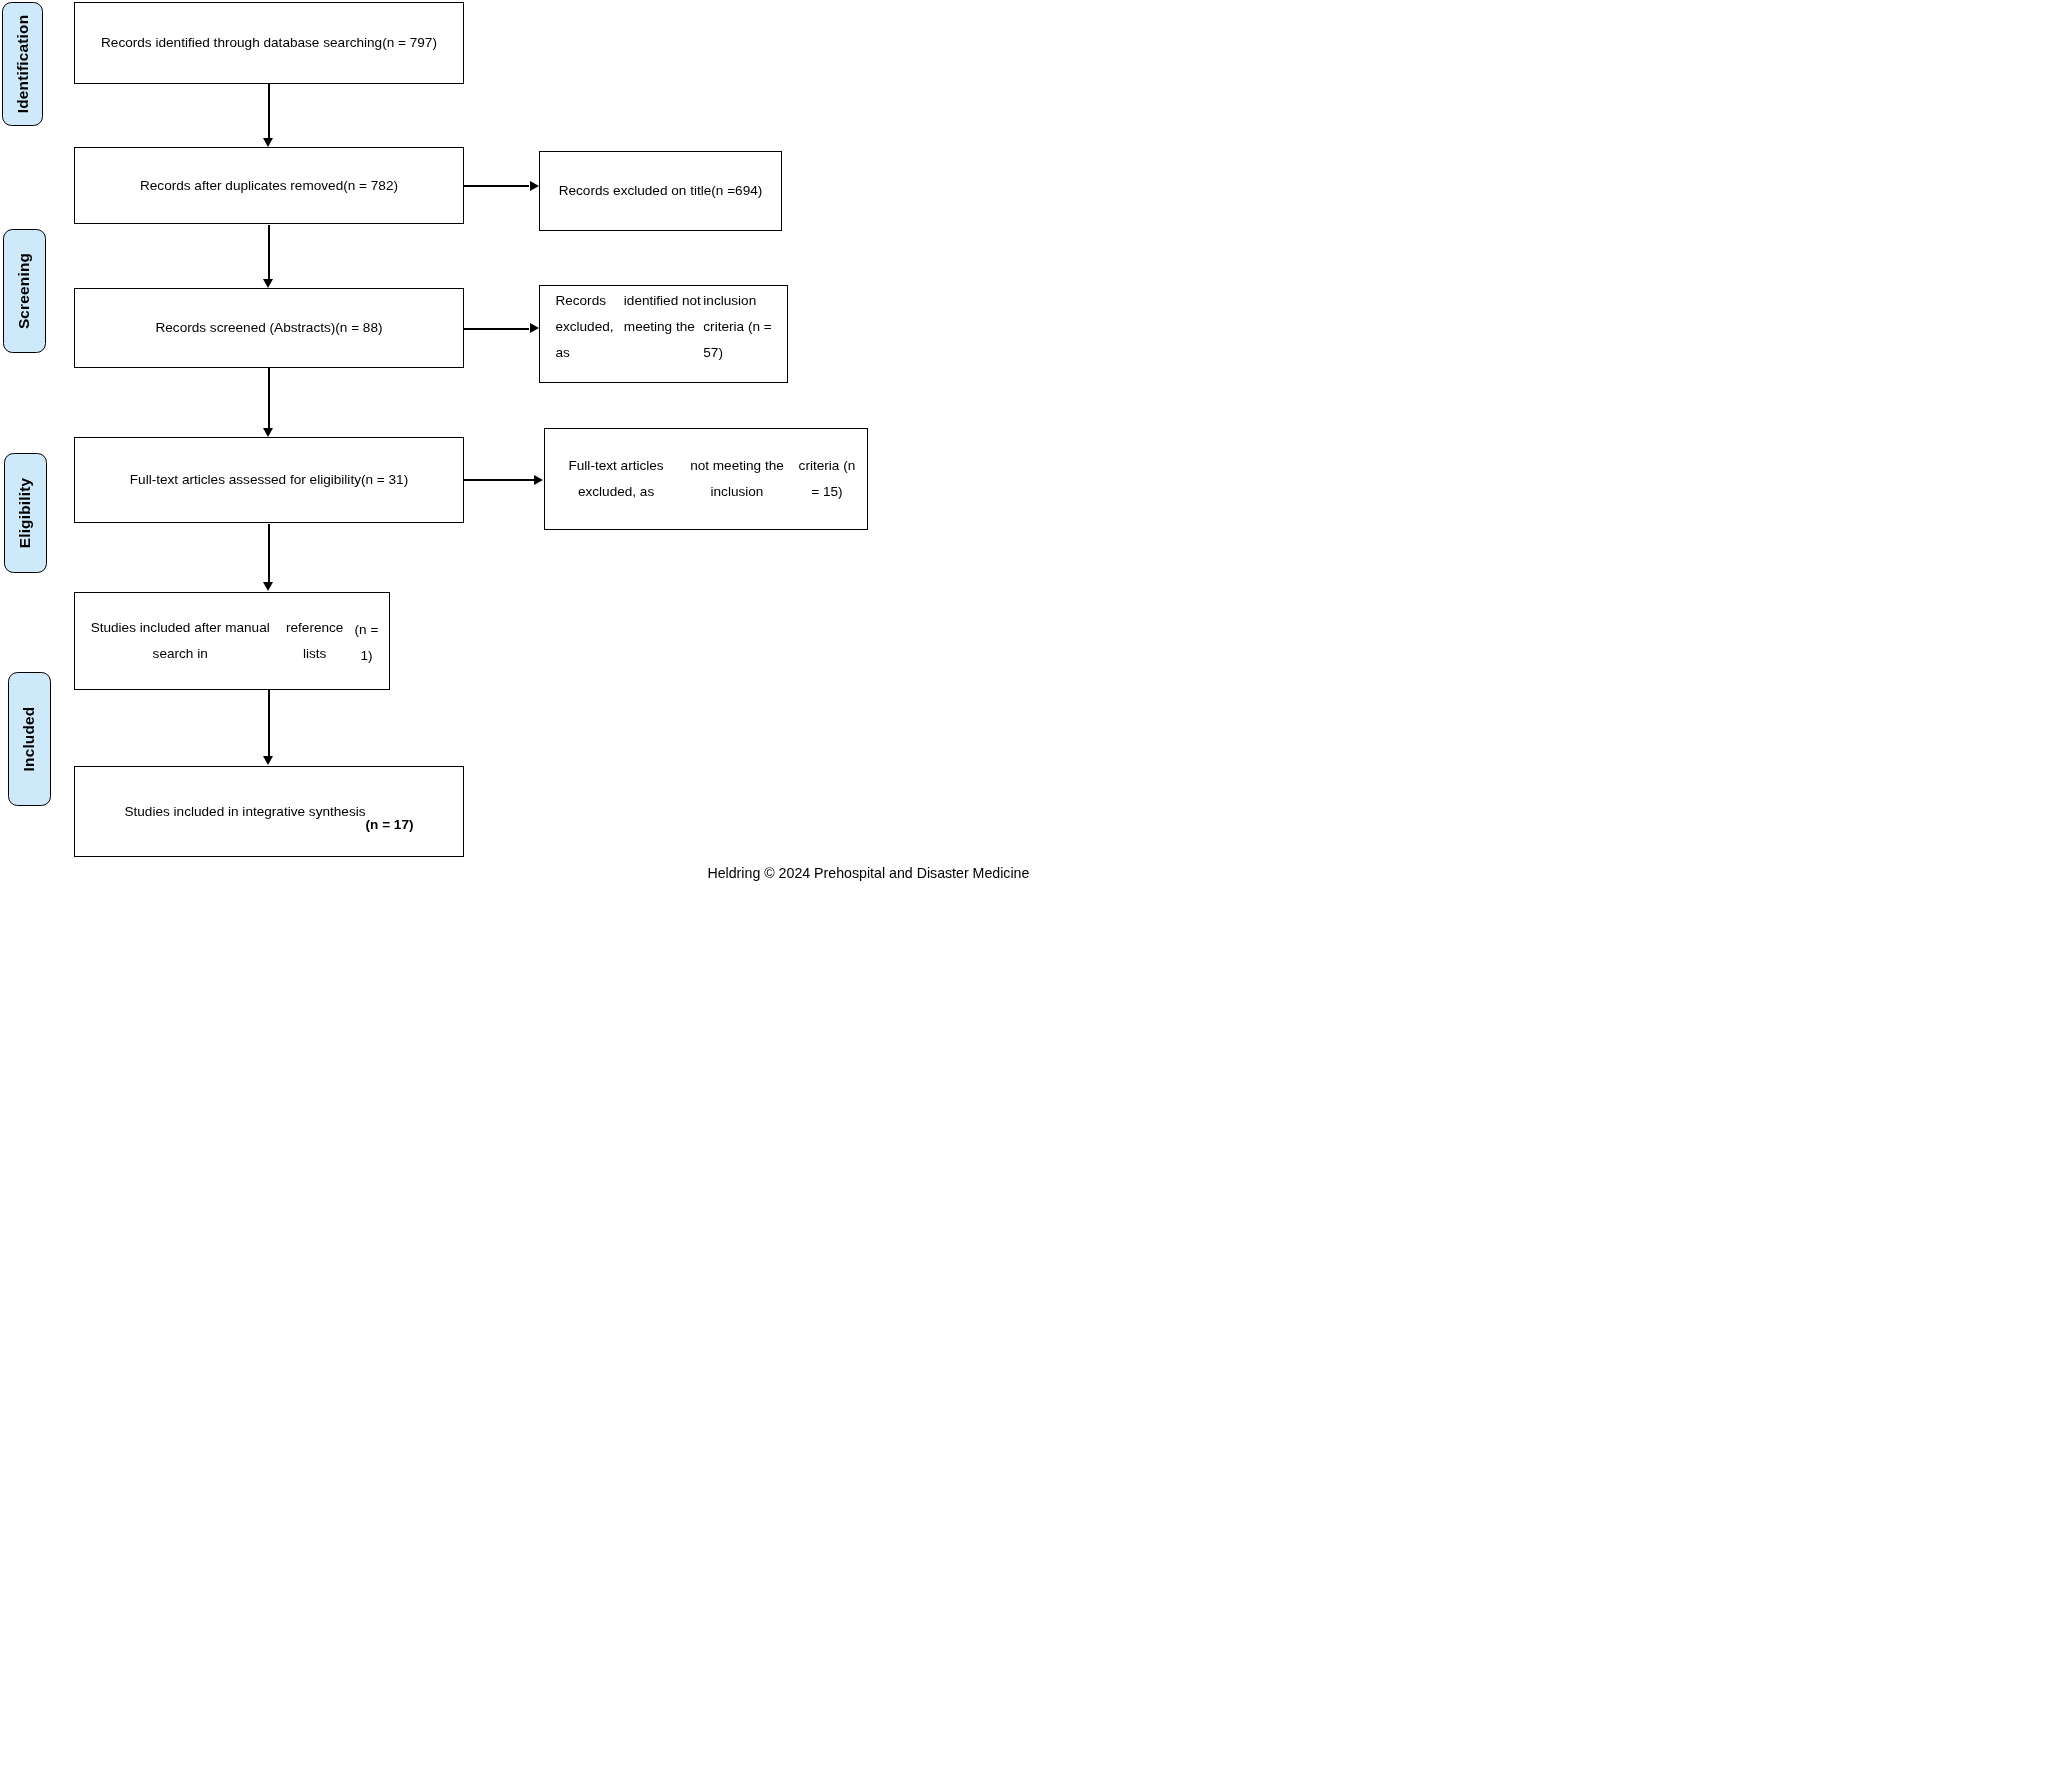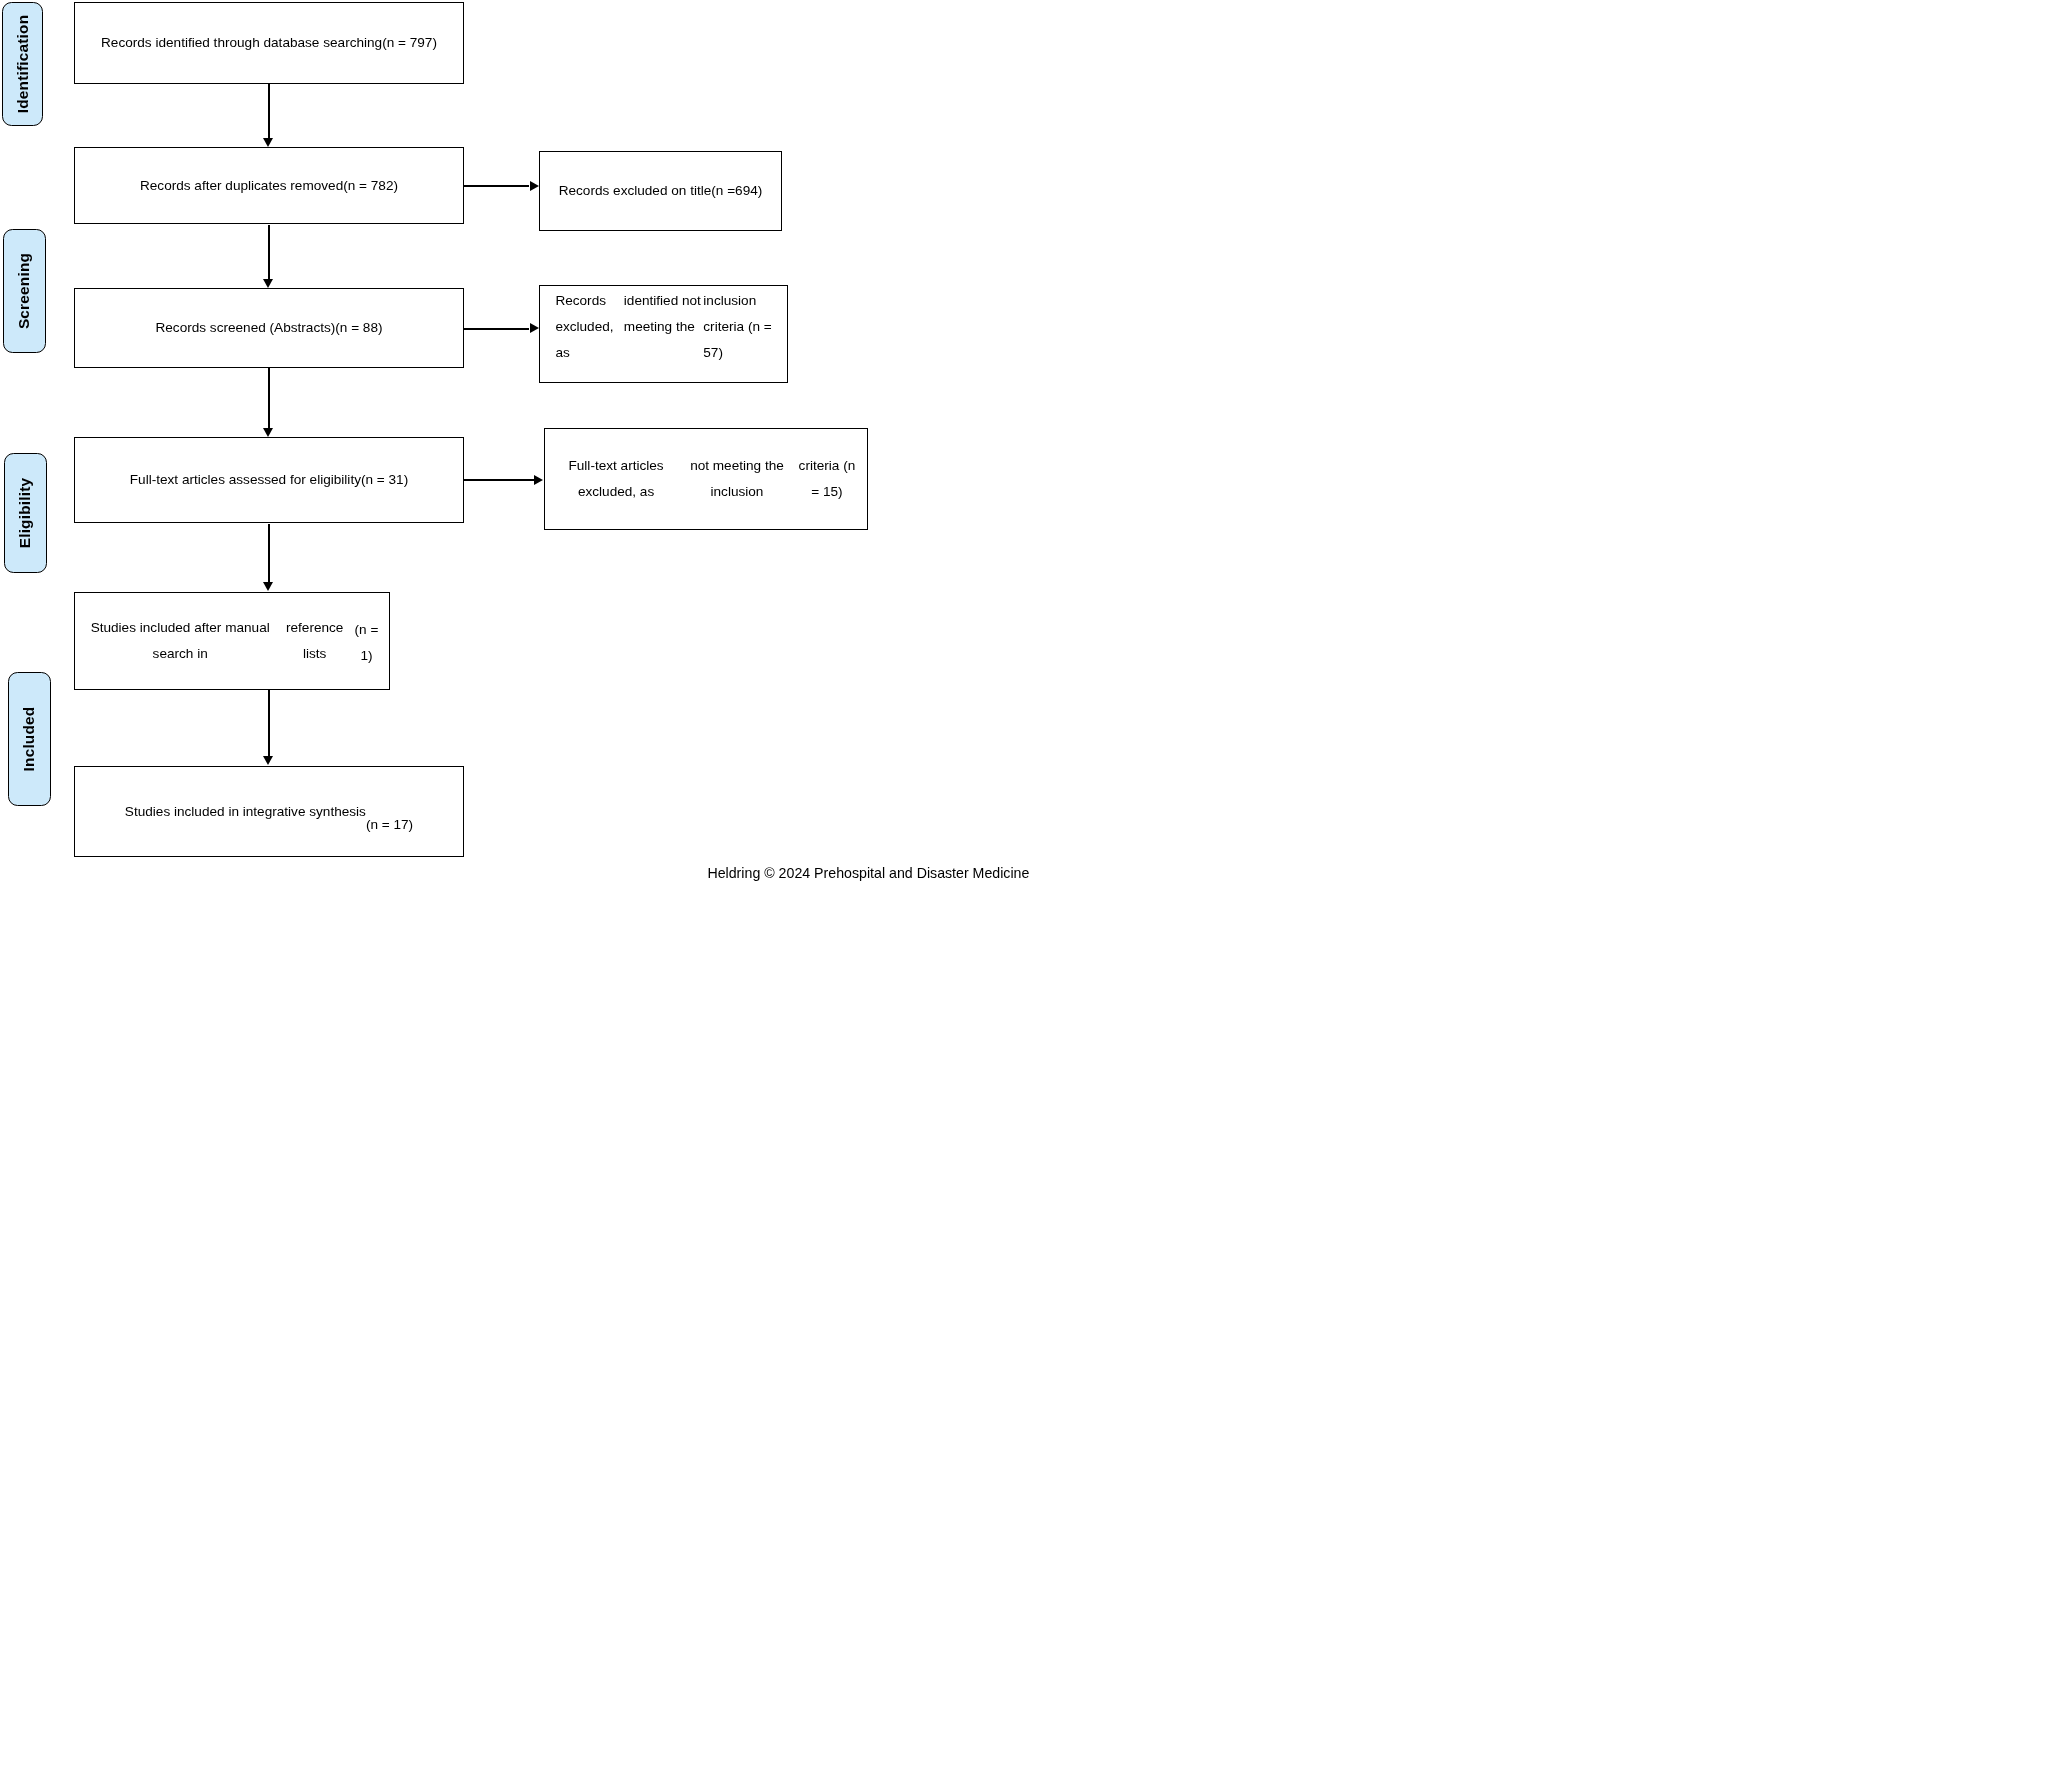--- a/index.html
+++ b/index.html
@@ -20,21 +20,21 @@
   
   .mbox,.sbox{
     position:absolute;background:#fff;border:1.8px solid var(--box_border,#000);
     box-sizing:border-box;display:flex;flex-direction:row;
     align-items:center;justify-content:center;
     font-size:13.6px;line-height:1.9;text-align:center;padding:2.4px 6px;
   }
   .sbox.leftalign{align-items:flex-start;text-align:left;padding-left:15.4px;}
   .bl{min-height:1em;}
   .gap28{margin-top:3px;}
-  .gap46{margin-top:27px;}
+  .gap46{margin-top:27px;font-weight:bold;}
   
   .shaft-v{position:absolute;width:1.8px;background:var(--arrow,#000);}
   .head-down{
     position:absolute;width:0;height:0;
     border-left:5.3px solid transparent;border-right:5.3px solid transparent;
     border-top:9.5px solid var(--arrow,#000);
   }
   .shaft-h{position:absolute;height:1.8px;background:var(--arrow,#000);}
   .head-right{
     position:absolute;width:0;height:0;

